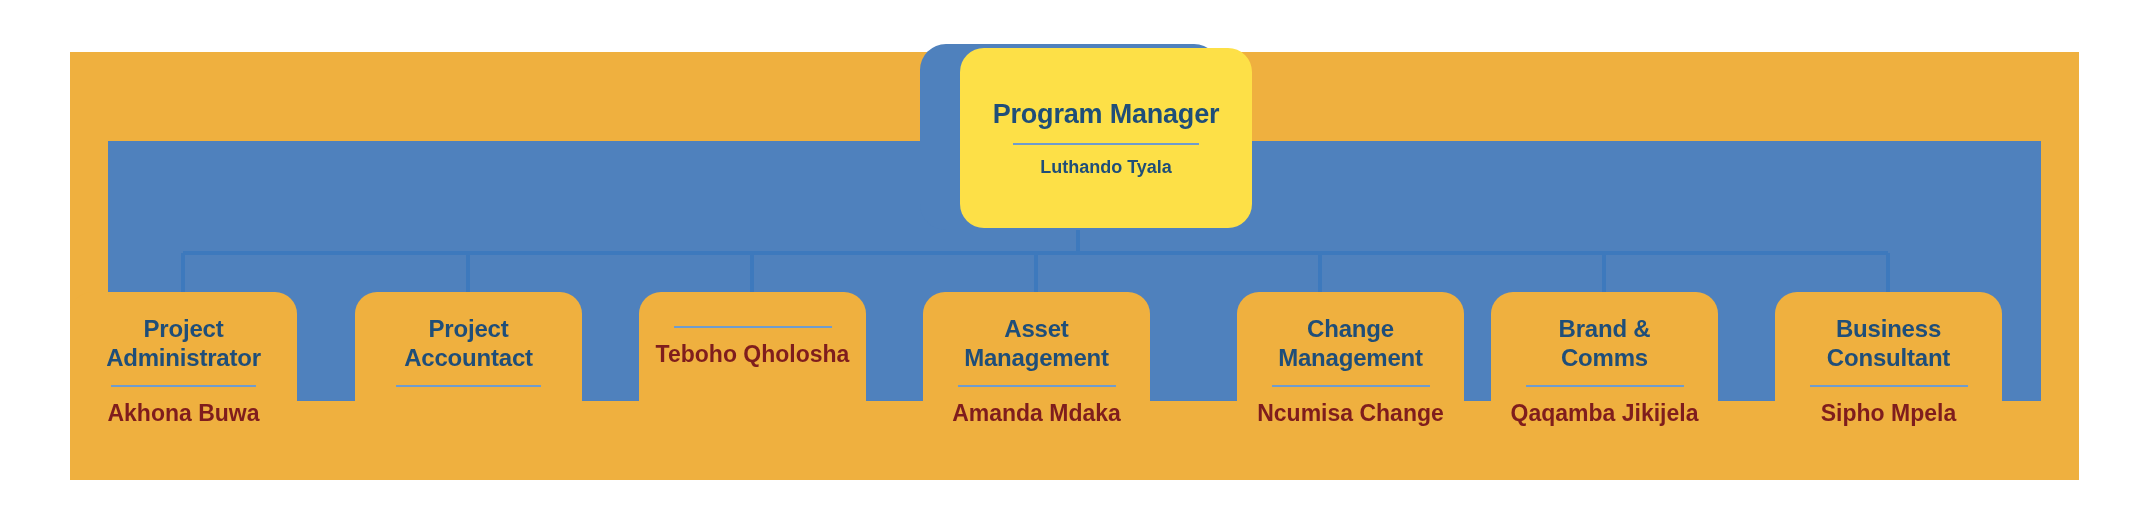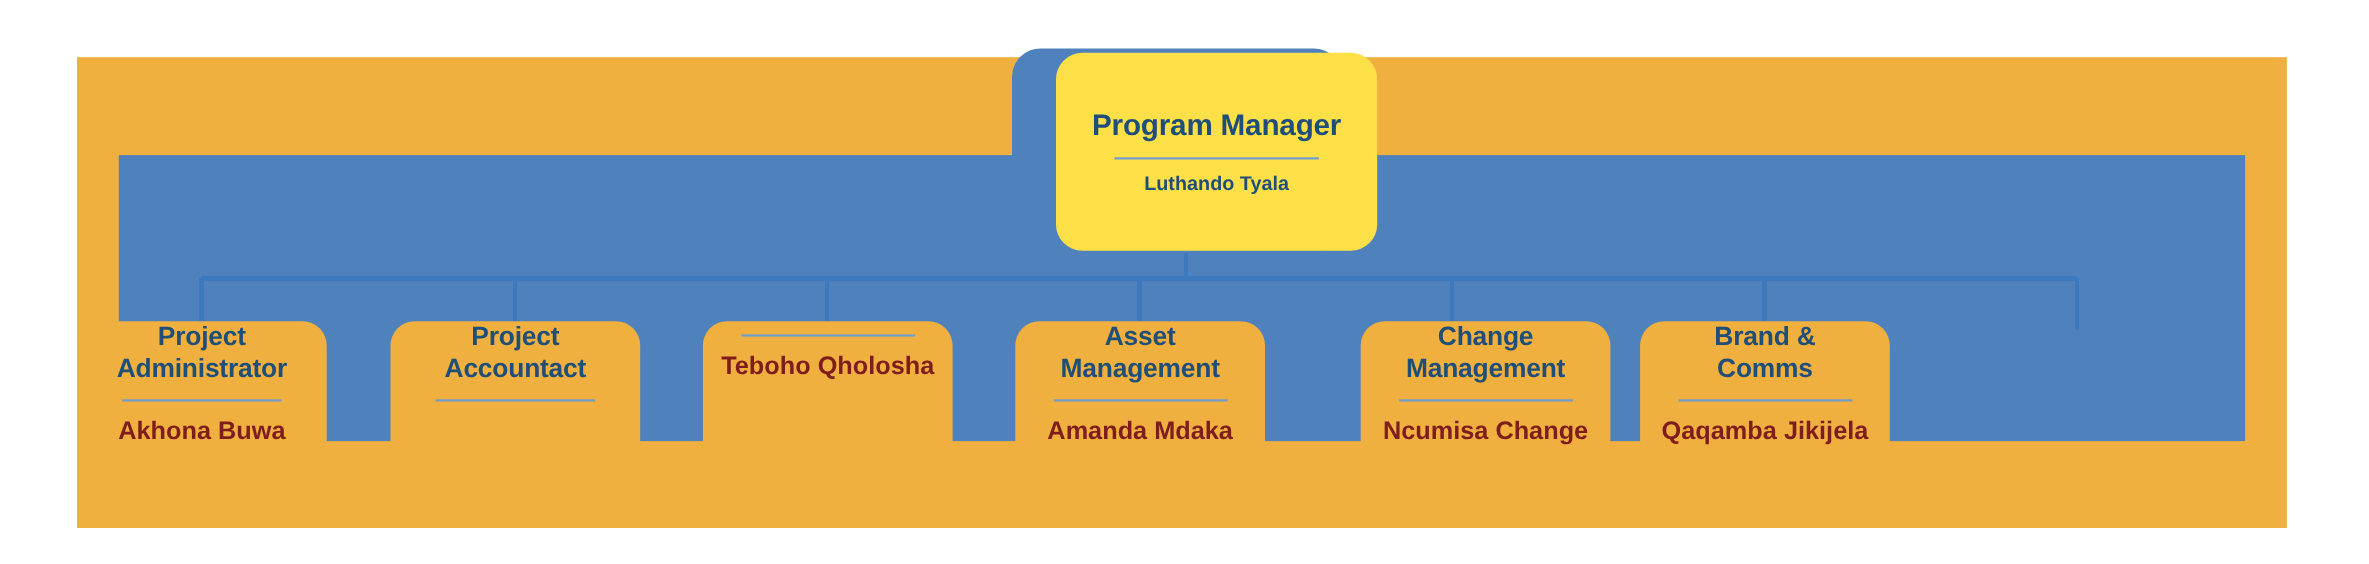--- a/index.html
+++ b/index.html
@@ -105,20 +105,21 @@
     top: 292px;
     height: 188px;
     background: #efb03f;
     border-top-left-radius: 22px;
     border-top-right-radius: 22px;
     box-sizing: border-box;
     display: flex;
     flex-direction: column;
     align-items: center;
     justify-content: flex-start;
+    padding-top: 22px;
   }
   .child-title {
     font-size: 24px;
     font-weight: 600;
     color: #1f4e79;
     text-align: center;
     line-height: 1.22;
     letter-spacing: -0.2px;
     white-space: pre-line;
   }
@@ -200,14 +201,20 @@
     <div class="child-name">Ncumisa Change</div>
   </div>
 
   <div class="child-box" style="left:1491px; width:227px;">
     <div class="child-title">Brand &amp;
 Comms</div>
     <div class="child-rule" style="width:158px;"></div>
     <div class="child-name">Qaqamba Jikijela</div>
   </div>
 
+  <div class="child-box" style="left:1775px; width:227px;">
+    <div class="child-title">Business
+Consultant</div>
+    <div class="child-rule" style="width:158px;"></div>
+    <div class="child-name">Sipho Mpela</div>
+  </div>
 
 </div>
 
 </body></html>

